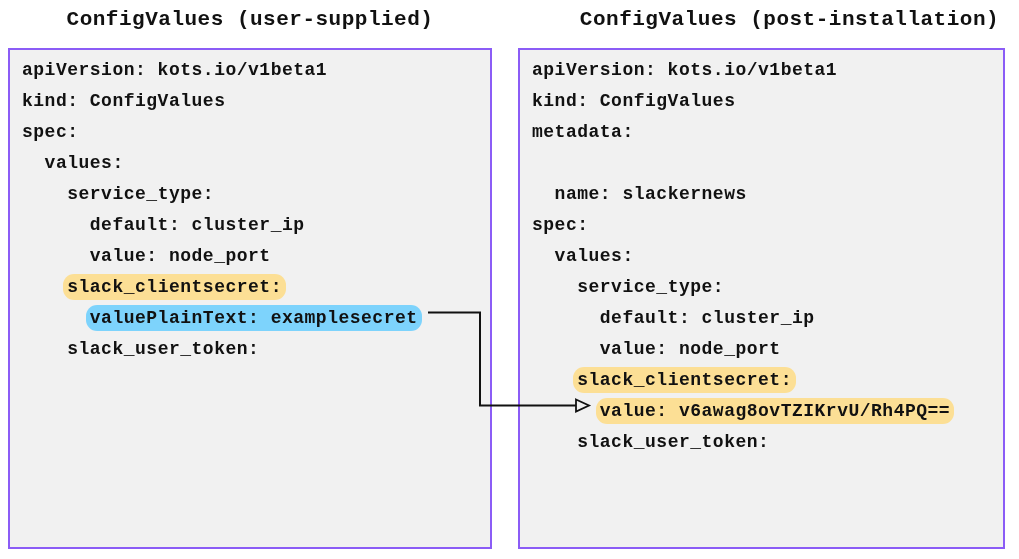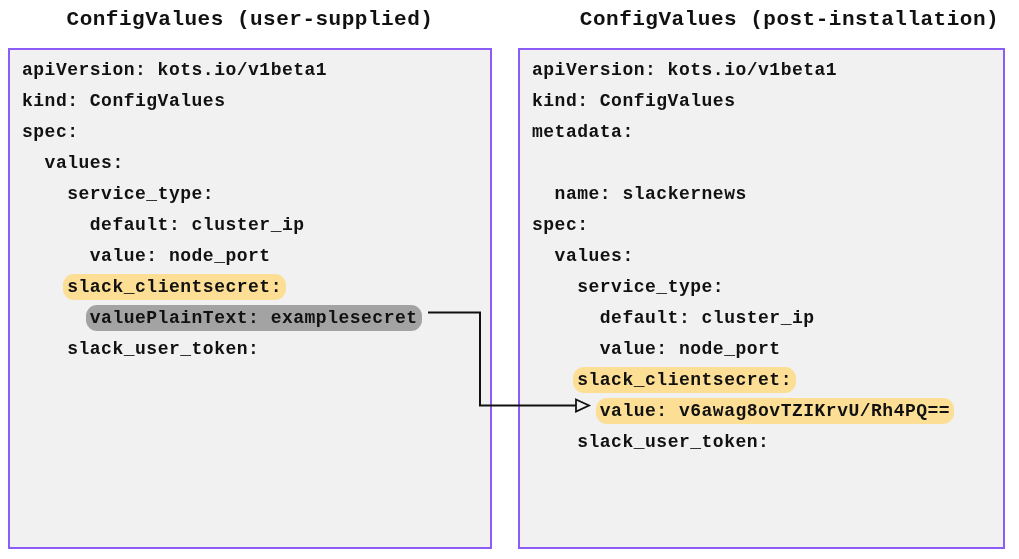--- a/index.html
+++ b/index.html
@@ -75,21 +75,21 @@
 
   <div class="panel left" style="background-color: rgb(241, 241, 241);">
     <div class="code-line"><span class="ind"></span><span class="txt">apiVersion: kots.io/v1beta1</span></div>
     <div class="code-line"><span class="ind"></span><span class="txt">kind: ConfigValues</span></div>
     <div class="code-line"><span class="ind"></span><span class="txt">spec:</span></div>
     <div class="code-line"><span class="ind">  </span><span class="txt">values:</span></div>
     <div class="code-line"><span class="ind">    </span><span class="txt">service_type:</span></div>
     <div class="code-line"><span class="ind">      </span><span class="txt">default: cluster_ip</span></div>
     <div class="code-line"><span class="ind">      </span><span class="txt">value: node_port</span></div>
     <div class="code-line"><span class="ind">    </span><span class="txt hl" style="background-color: rgb(252, 223, 149);">slack_clientsecret:</span></div>
-    <div class="code-line"><span class="ind">      </span><span class="txt hl" style="background-color: #a3a3a3;">valuePlainText: examplesecret</span></div>
+    <div class="code-line"><span class="ind">      </span><span class="txt hl" style="background-color: #7dd3fc;">valuePlainText: examplesecret</span></div>
     <div class="code-line"><span class="ind">    </span><span class="txt">slack_user_token:</span></div>
     <div class="code-line"><span class="ind">      </span></div>
   </div>
 
   <div class="panel right" style="background-color: rgb(241, 241, 241);">
     <div class="code-line"><span class="ind"></span><span class="txt">apiVersion: kots.io/v1beta1</span></div>
     <div class="code-line"><span class="ind"></span><span class="txt">kind: ConfigValues</span></div>
     <div class="code-line"><span class="ind"></span><span class="txt">metadata:</span></div>
     <div class="code-line"><span class="ind">  </span></div>
     <div class="code-line"><span class="ind">  </span><span class="txt">name: slackernews</span></div>

